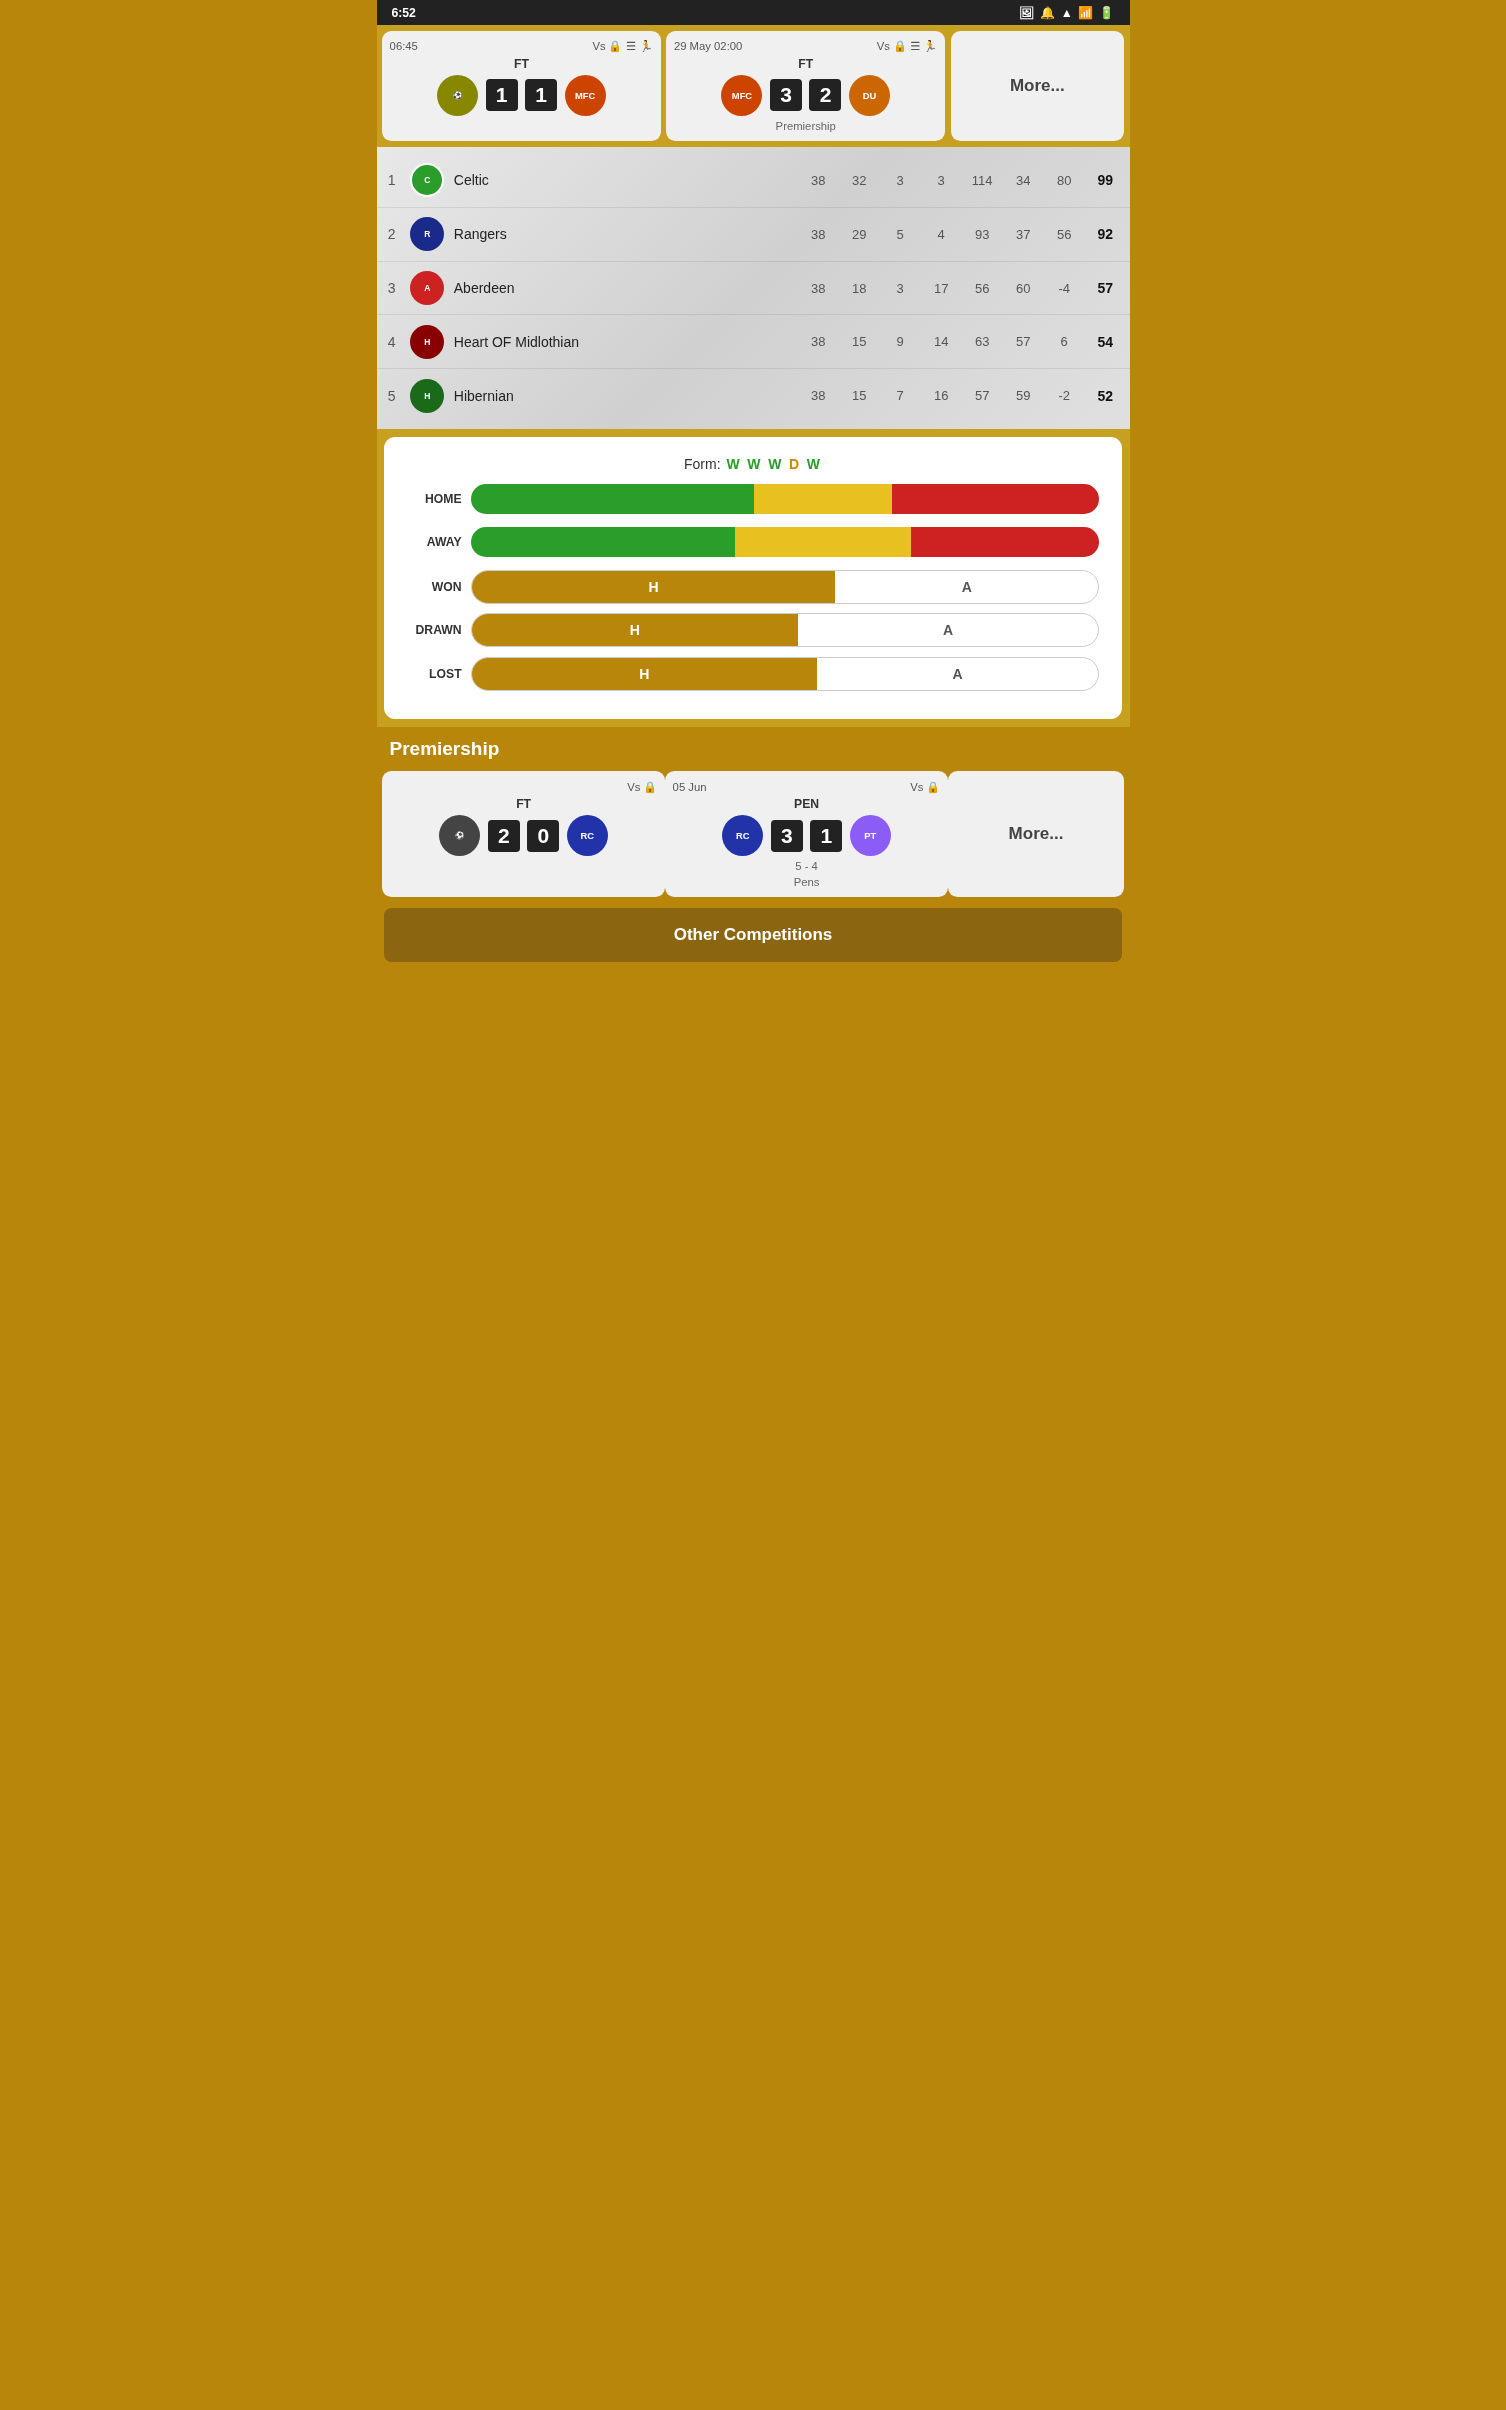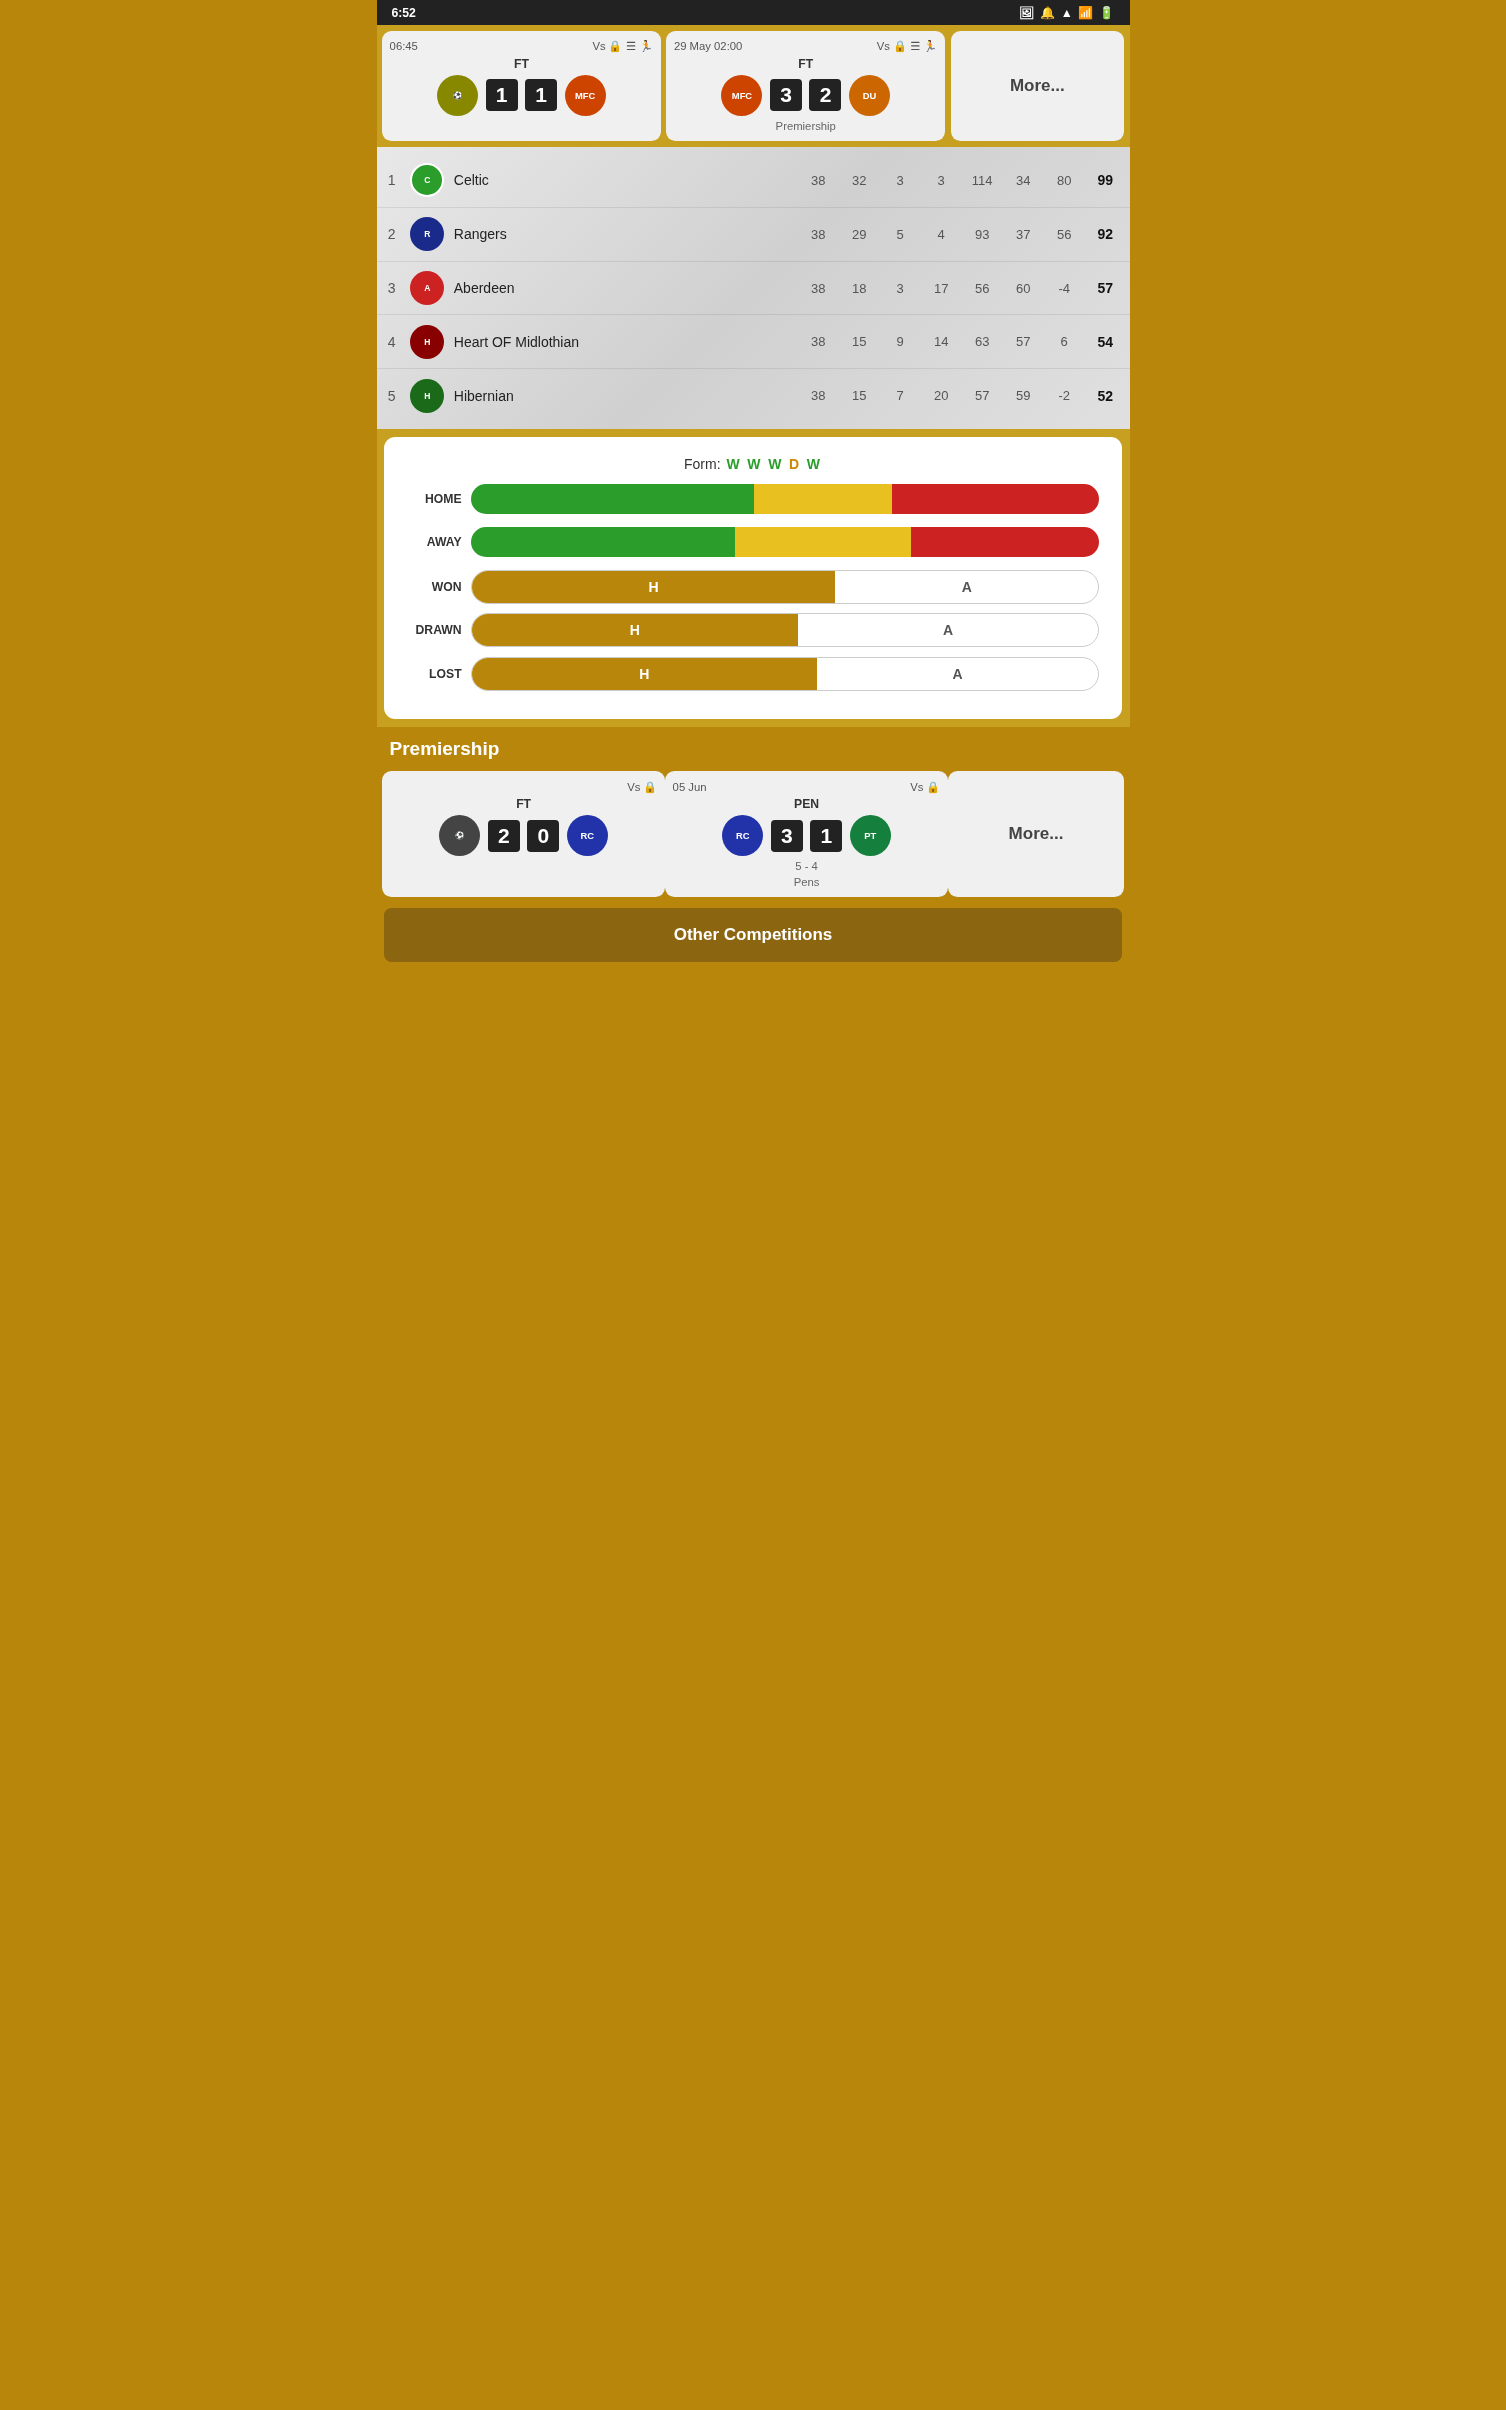--- a/index.html
+++ b/index.html
@@ -290,21 +290,21 @@
 
     
     .logo-celtic { background: #2a9d2a; color: white; border: 2.8px solid white; }
     .logo-rangers { background: #1a2a8a; color: white; }
     .logo-aberdeen { background: #cc2222; color: white; }
     .logo-hearts { background: #880000; color: white; }
     .logo-hibernian { background: #1a6a1a; color: white; }
     .logo-motherwell { background: #cc4400; color: white; }
     .logo-dundee-utd { background: #cc6600; color: white; }
     .logo-ross-county { background: #2233aa; color: white; }
-    .logo-partick { background: #15803d; color: white; }
+    .logo-partick { background: #8b5cf6; color: white; }
     .logo-generic { background: #888; color: white; }
   </style>
 </head>
 <body>
 
 <div class="status-bar">
   <span>6:52</span>
   <div class="status-icons">
     <span>🖼</span>
     <span>🔔</span>
@@ -422,21 +422,21 @@
   </div>
 
   <div class="table-row">
     <span class="table-pos">5</span>
     <div class="team-logo table-logo logo-hibernian">H</div>
     <span class="table-team">Hibernian</span>
     <div class="table-stats">
       <span class="table-stat">38</span>
       <span class="table-stat">15</span>
       <span class="table-stat">7</span>
-      <span class="table-stat">20</span>
+      <span class="table-stat">16</span>
       <span class="table-stat">57</span>
       <span class="table-stat">59</span>
       <span class="table-stat">-2</span>
       <span class="table-pts">52</span>
     </div>
   </div>
 
 </div>
 
 <div class="stats-section">

